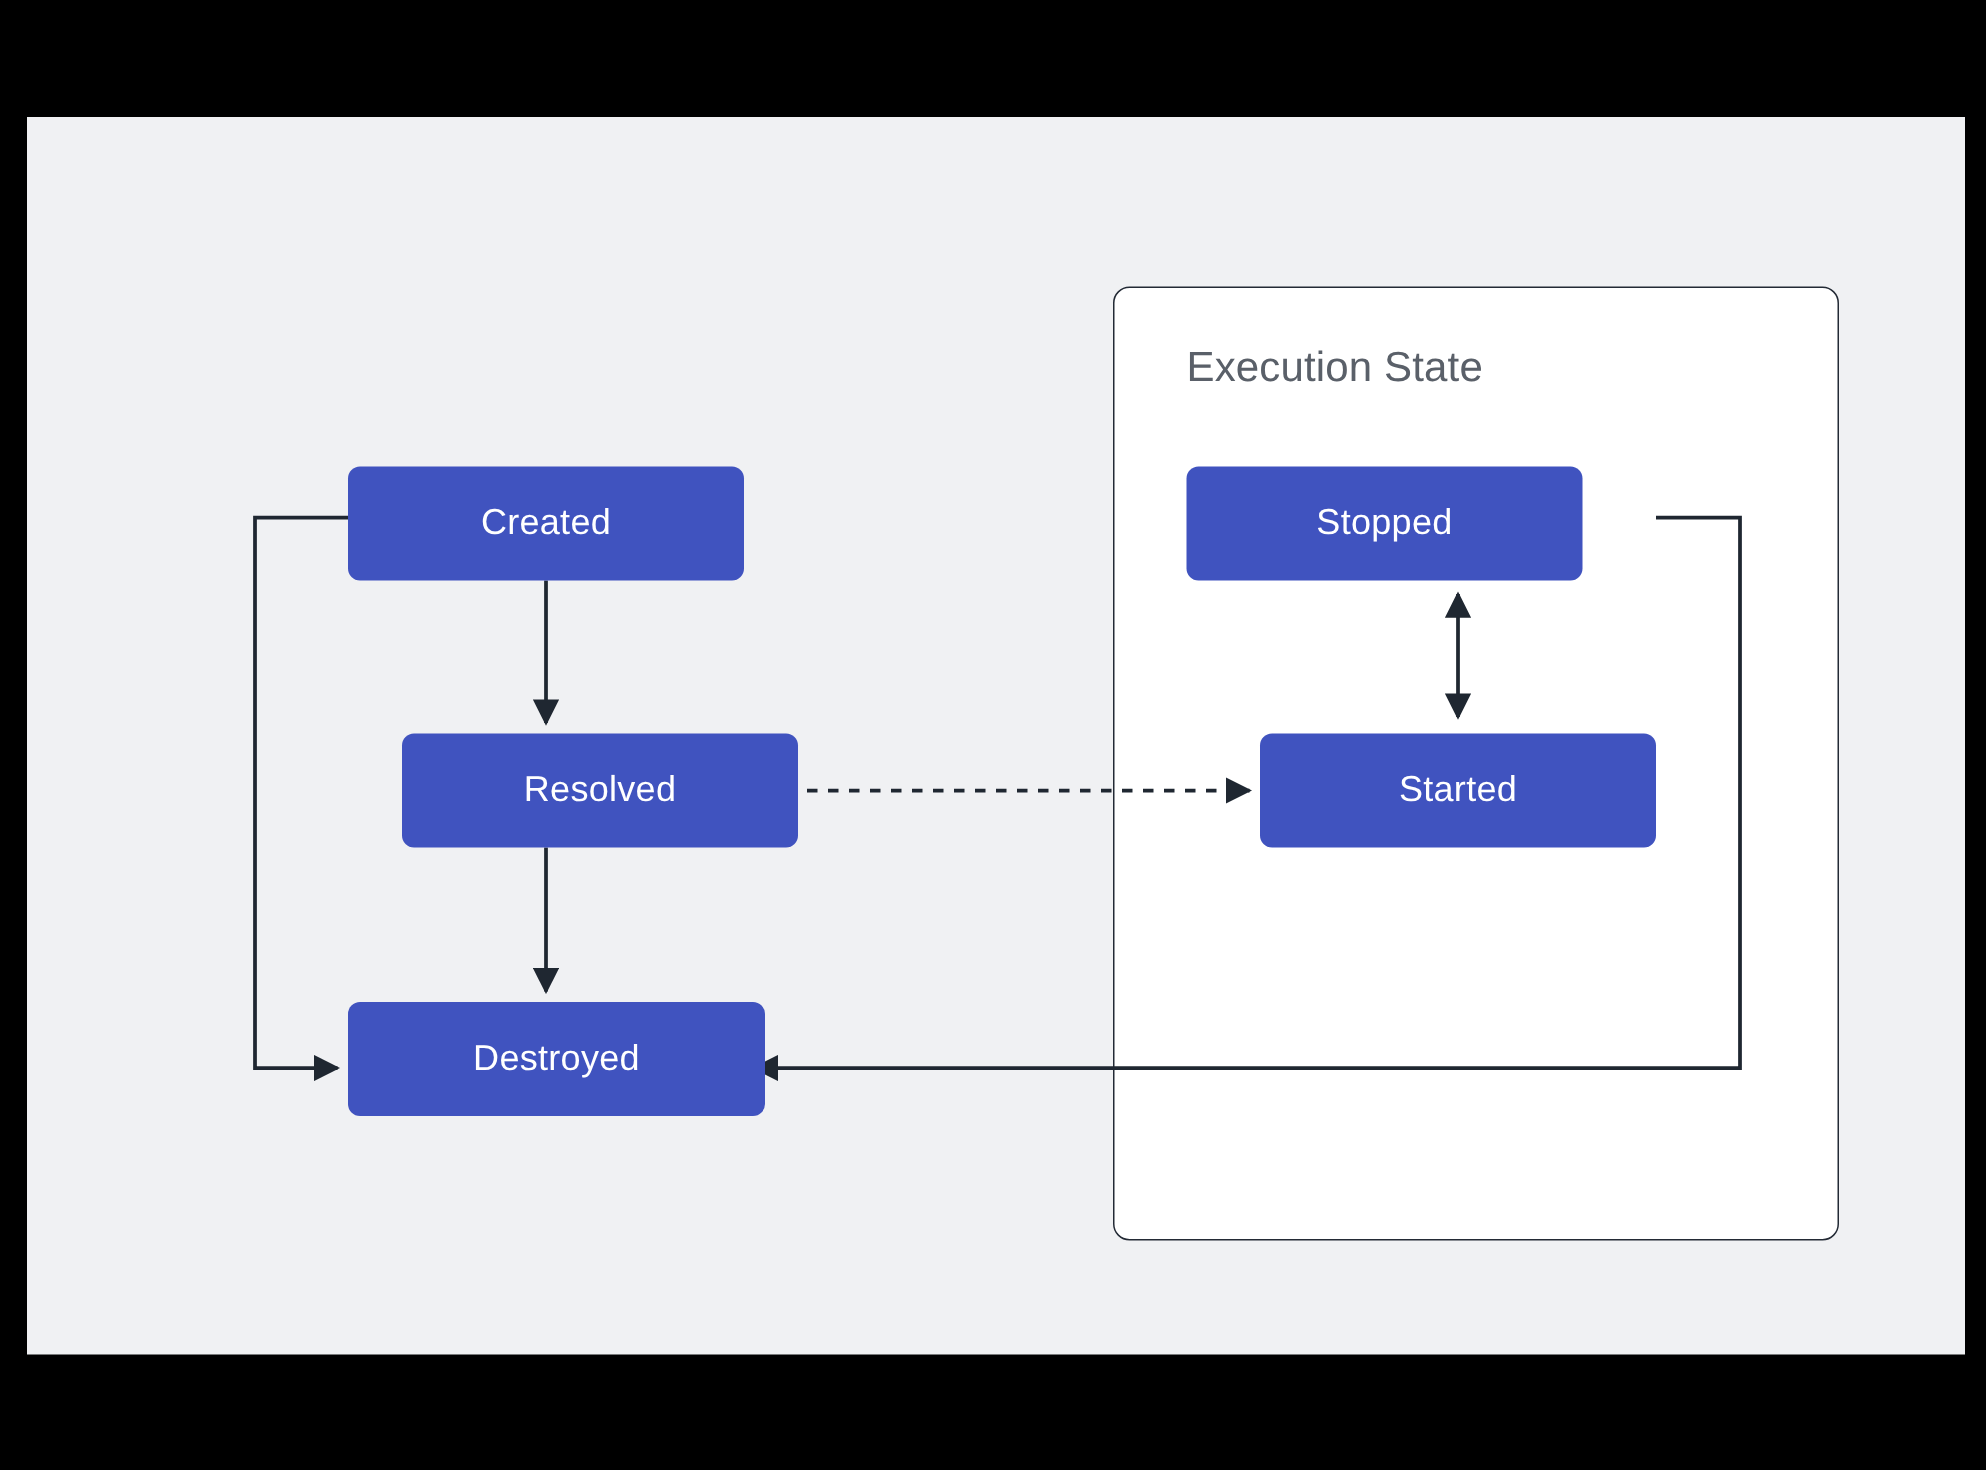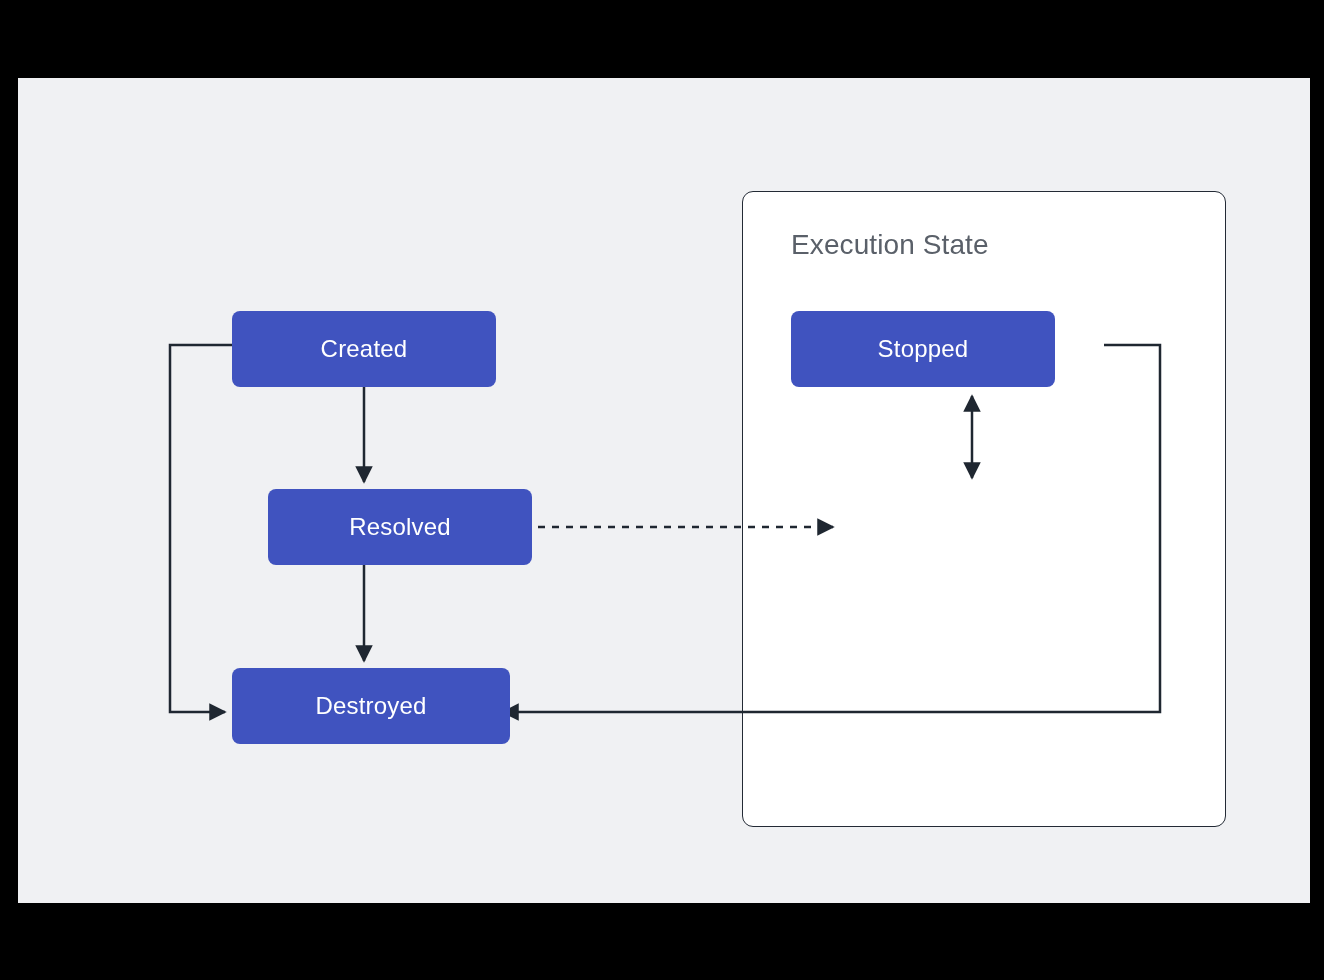--- a/index.html
+++ b/index.html
@@ -128,15 +128,16 @@
     </svg>
 
     <div class="node" id="node-created">Created</div>
 
     <div class="node" id="node-resolved">Resolved</div>
 
     <div class="node" id="node-destroyed">Destroyed</div>
 
     <div class="node" id="node-stopped">Stopped</div>
 
+    <div class="node" id="node-started">Started</div>
 
   </div>
 </div>
 
 </body></html>

